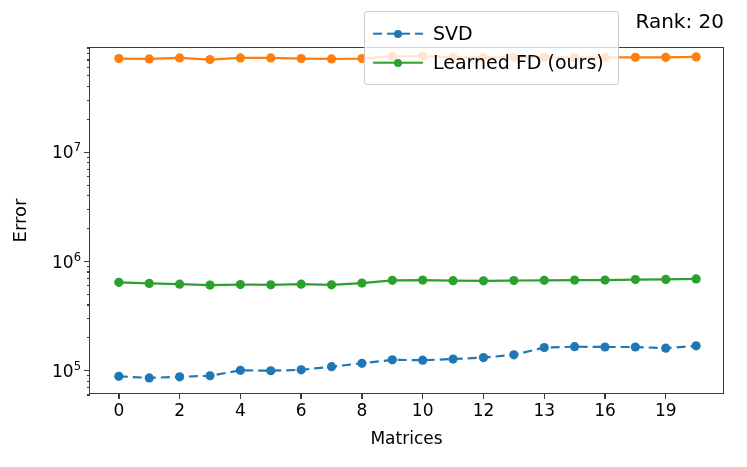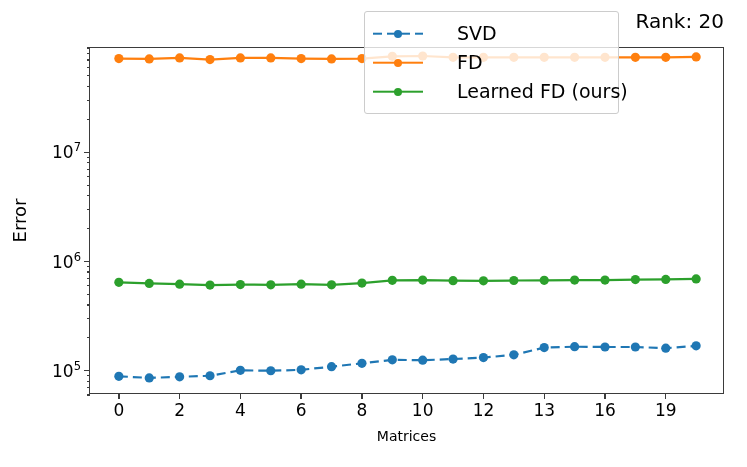--- a/index.html
+++ b/index.html
@@ -99,21 +99,21 @@
     color: #000000;
     white-space: nowrap;
     display: block;
   }
   #xlabel {
     position: absolute;
     left: 89px;
     top: 428px;
     width: 635px;
     text-align: center;
-    font-size: 14px;
+    font-size: 17px;
     color: #000000;
     white-space: nowrap;
   }
   
   #legend {
     position: absolute;
     left: 364px;
     top: 11px;
     width: 255px;
     background: rgba(255,255,255,0.80);
@@ -146,21 +146,20 @@
     left: 50%; top: 50%;
     width: 8px; height: 8px;
     border-radius: 50%;
     transform: translate(-50%, -50%);
   }
   .legend-label {
     font-size: 19px;
     color: #000000;
     white-space: nowrap;
     line-height: 1;
-    margin-left: 24px;
   }
 </style>
 </head>
 <body>
 
 <div id="figure">
 
   <div id="chart-title">Rank: 20</div>
 
   <div id="ylabel">
@@ -296,27 +295,20 @@
   <div id="legend">
     <div class="legend-row">
       <span class="legend-swatch">
           <span class="lg-line" style="background: repeating-linear-gradient(to right, rgb(31, 119, 180) 0px, rgb(31, 119, 180) 9px, transparent 9px, transparent 14px);"></span>
           <span class="lg-dot" style="background: rgb(31, 119, 180);"></span>
         </span>
       <span class="legend-label">SVD</span>
     </div>
     <div class="legend-row">
       <span class="legend-swatch">
-          <span class="lg-line" style="background: rgb(255, 127, 14);"></span>
-          <span class="lg-dot" style="background: rgb(255, 127, 14);"></span>
-        </span>
-      <span class="legend-label">FD</span>
-    </div>
-    <div class="legend-row">
-      <span class="legend-swatch">
           <span class="lg-line" style="background: rgb(44, 160, 44);"></span>
           <span class="lg-dot" style="background: rgb(44, 160, 44);"></span>
         </span>
       <span class="legend-label">Learned FD (ours)</span>
     </div>
   </div>
 
 </div>
 
 </body></html>

